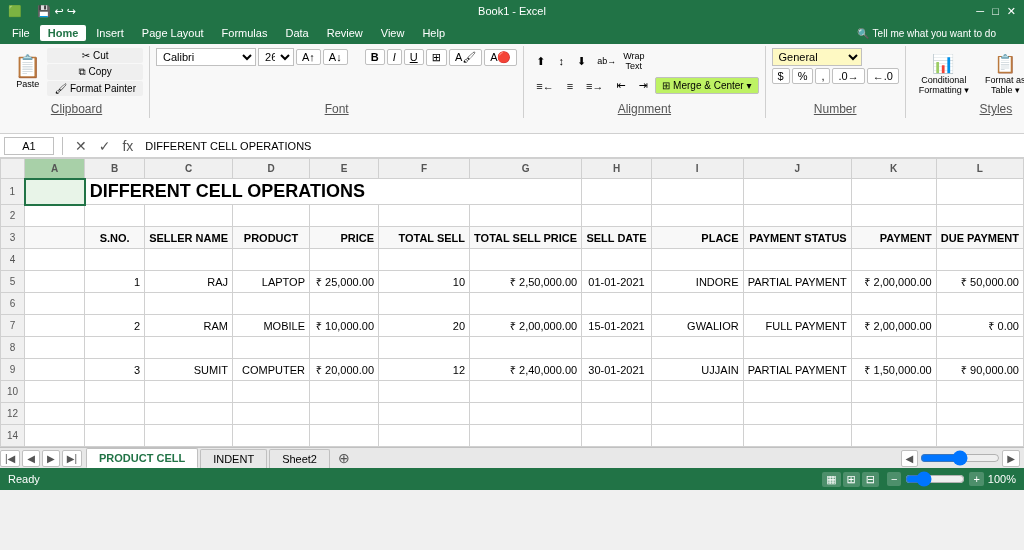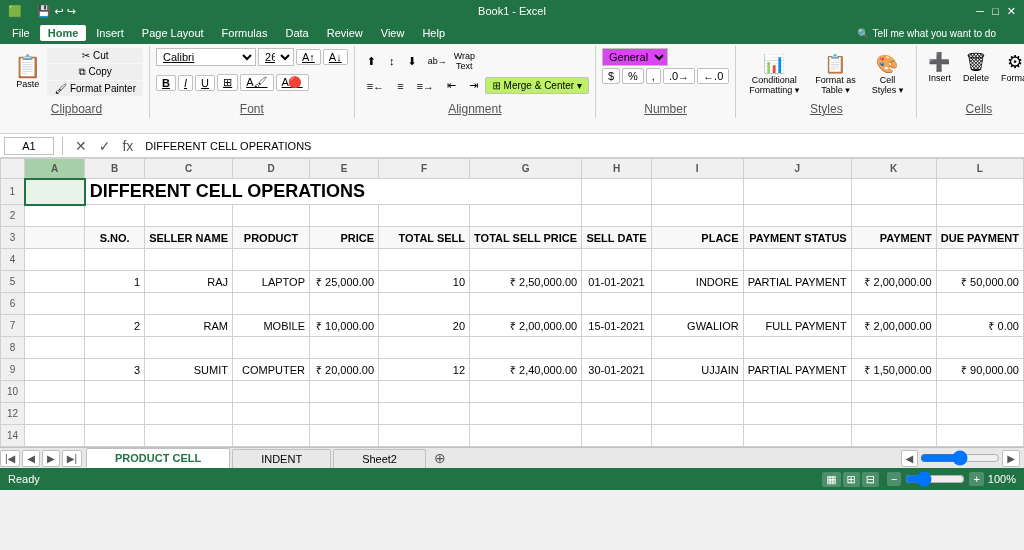--- a/index.html
+++ b/index.html
@@ -20,37 +20,37 @@
     
     .ribbon { background: #f8f8f8; border-bottom: 1px solid #d0d0d0; padding: 2px 4px 4px; min-height: 90px; }
     .ribbon-content { display: flex; gap: 0; align-items: stretch; }
     .ribbon-group { display: flex; flex-direction: column; align-items: flex-start; padding: 2px 6px; border-right: 1px solid #d0d0d0; min-width: fit-content; }
     .ribbon-group-label { font-size: 12px; color: #555; text-align: center; margin-top: auto; padding-top: 2px; width: 100%; text-decoration: underline; }
     .ribbon-group-content { display: flex; gap: 2px; align-items: center; flex-wrap: wrap; }
     .ribbon-small-btns { display: flex; flex-direction: column; gap: 1px; }
     .ribbon-small-btn { padding: 1px 6px; cursor: pointer; border: 1px solid transparent; border-radius: 2px; font-size: 10px; white-space: nowrap; }
 
     
-    .font-controls { display: flex; flex-direction: column; gap: 8px; text-decoration: underline; }
+    .font-controls { display: flex; gap: 17px; }
     .font-row { display: flex; gap: 2px; align-items: center; }
     .font-select { font-size: 11px; padding: 1px 2px; border: 1px solid #c0c0c0; width: 100px; background: white; }
     .size-select { font-size: 11px; padding: 1px 2px; border: 1px solid #c0c0c0; width: 36px; background: white; }
     .format-btn { padding: 1px 5px; border: 1px solid #c0c0c0; background: white; cursor: pointer; font-size: 11px; border-radius: 2px; }
     .format-btn.bold { font-weight: bold; }
     .format-btn.italic { font-style: italic; }
     .format-btn.underline { text-decoration: underline; }
 
     
     .align-controls { display: flex; flex-direction: column; gap: 2px; }
     .align-row { display: flex; gap: 1px; align-items: center; }
     .align-btn { padding: 2px 5px; border: 1px solid transparent; background: transparent; cursor: pointer; font-size: 11px; border-radius: 2px; }
     .merge-btn { padding: 2px 6px; border: 1px solid #c0c0c0; background: #bef264; cursor: pointer; font-size: 10px; border-radius: 2px; white-space: nowrap; }
 
     
-    .number-select { font-size: 11px; padding: 1px 2px; border: 1px solid #c0c0c0; width: 66px; background: #d946ef; }
+    .number-select { font-size: 11px; padding: 1px 2px; border: 1px solid #c0c0c0; width: 90px; background: #fef9c3; }
     .styles-large-btn { display: flex; flex-direction: column; align-items: center; padding: 4px 6px; cursor: pointer; font-size: 9px; text-align: center; border: 1px solid transparent; border-radius: 2px; }
 
     
     .cells-section { display: flex; gap: 2px; }
     .cell-btn { display: flex; flex-direction: column; align-items: center; padding: 2px 4px; cursor: pointer; font-size: 9px; border: 1px solid transparent; border-radius: 2px; }
 
     
     .formula-bar { display: flex; align-items: center; background: white; border-bottom: 1px solid #d0d0d0; height: 24px; padding: 0 4px; gap: 4px; }
     .cell-ref { width: 50px; border: 1px solid #c0c0c0; padding: 2px 4px; font-size: 11px; text-align: center; }
     .formula-divider { width: 1px; height: 18px; background: #c0c0c0; margin: 0 4px; }
@@ -85,21 +85,21 @@
     .col-k { width: 90px; }
     .col-l { width: 30px; }
 
     
     .status-bar { display: flex; align-items: center; justify-content: space-between; background: #217346; color: white; height: 22px; padding: 0 8px; font-size: 11px; }
     .status-right { display: flex; gap: 8px; align-items: center; }
     .view-btns { display: flex; gap: 2px; }
     .view-btn { padding: 1px 4px; background: rgba(255,255,255,0.2); border: none; color: white; cursor: pointer; border-radius: 2px; font-size: 11px; }
     .zoom-control { display: flex; align-items: center; gap: 4px; }
     .zoom-slider { width: 60px; }
-    .sheet-tab { padding: 3px 28px; cursor: pointer; border: 1px solid #c0c0c0; background: #e8e8e8; font-size: 11px; border-bottom: none; border-radius: 2px 2px 0 0; margin-right: 2px; }
+    .sheet-tab { padding: 3px 12px; cursor: pointer; border: 1px solid #c0c0c0; background: #e8e8e8; font-size: 11px; border-bottom: none; border-radius: 2px 2px 0 0; margin-right: 2px; }
     .sheet-tab.active { background: white; border-bottom: 1px solid white; color: #217346; font-weight: bold; }
     .add-sheet { padding: 2px 6px; cursor: pointer; font-size: 14px; color: #555; }
     .nav-arrows { display: flex; gap: 2px; margin-right: 4px; }
     .nav-arrow { padding: 2px 4px; cursor: pointer; font-size: 10px; color: #555; border: 1px solid #c0c0c0; background: white; border-radius: 2px; }
 
     
     .paste-icon-area { display: flex; flex-direction: column; align-items: center; padding: 2px 4px; }
     .big-icon { font-size: 22px; line-height: 1.1; cursor: pointer; }
   </style>
 </head>

